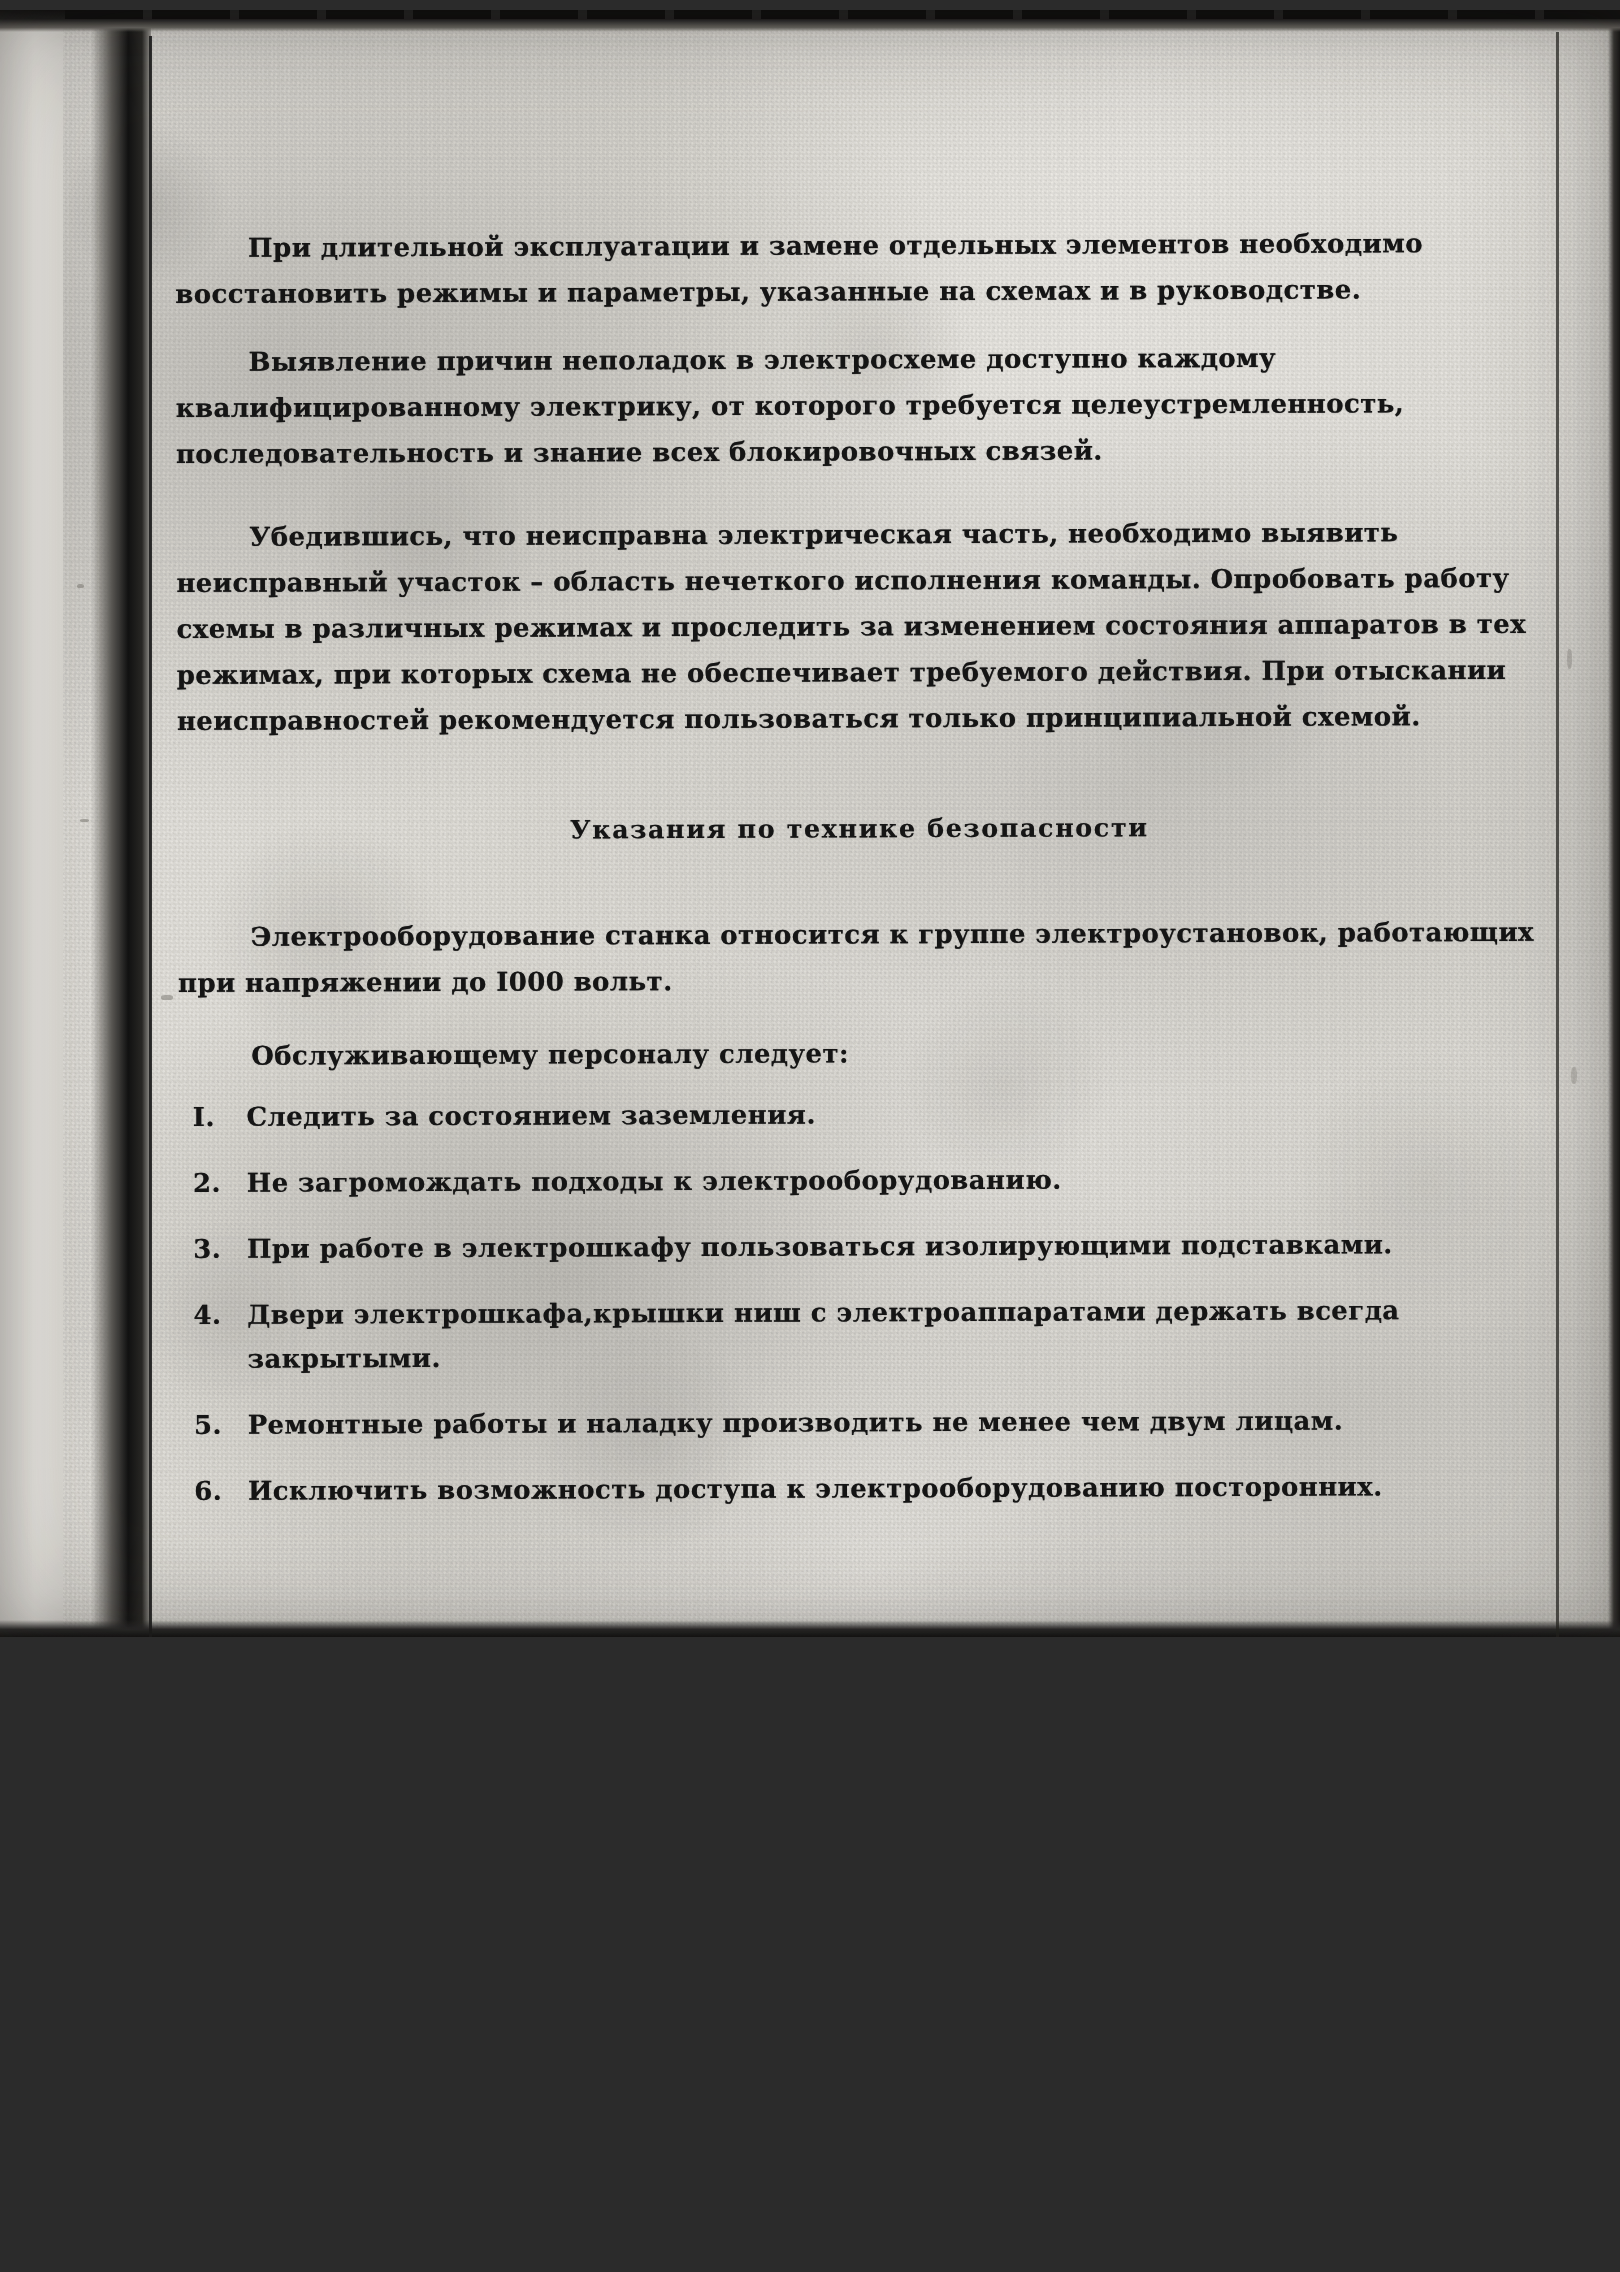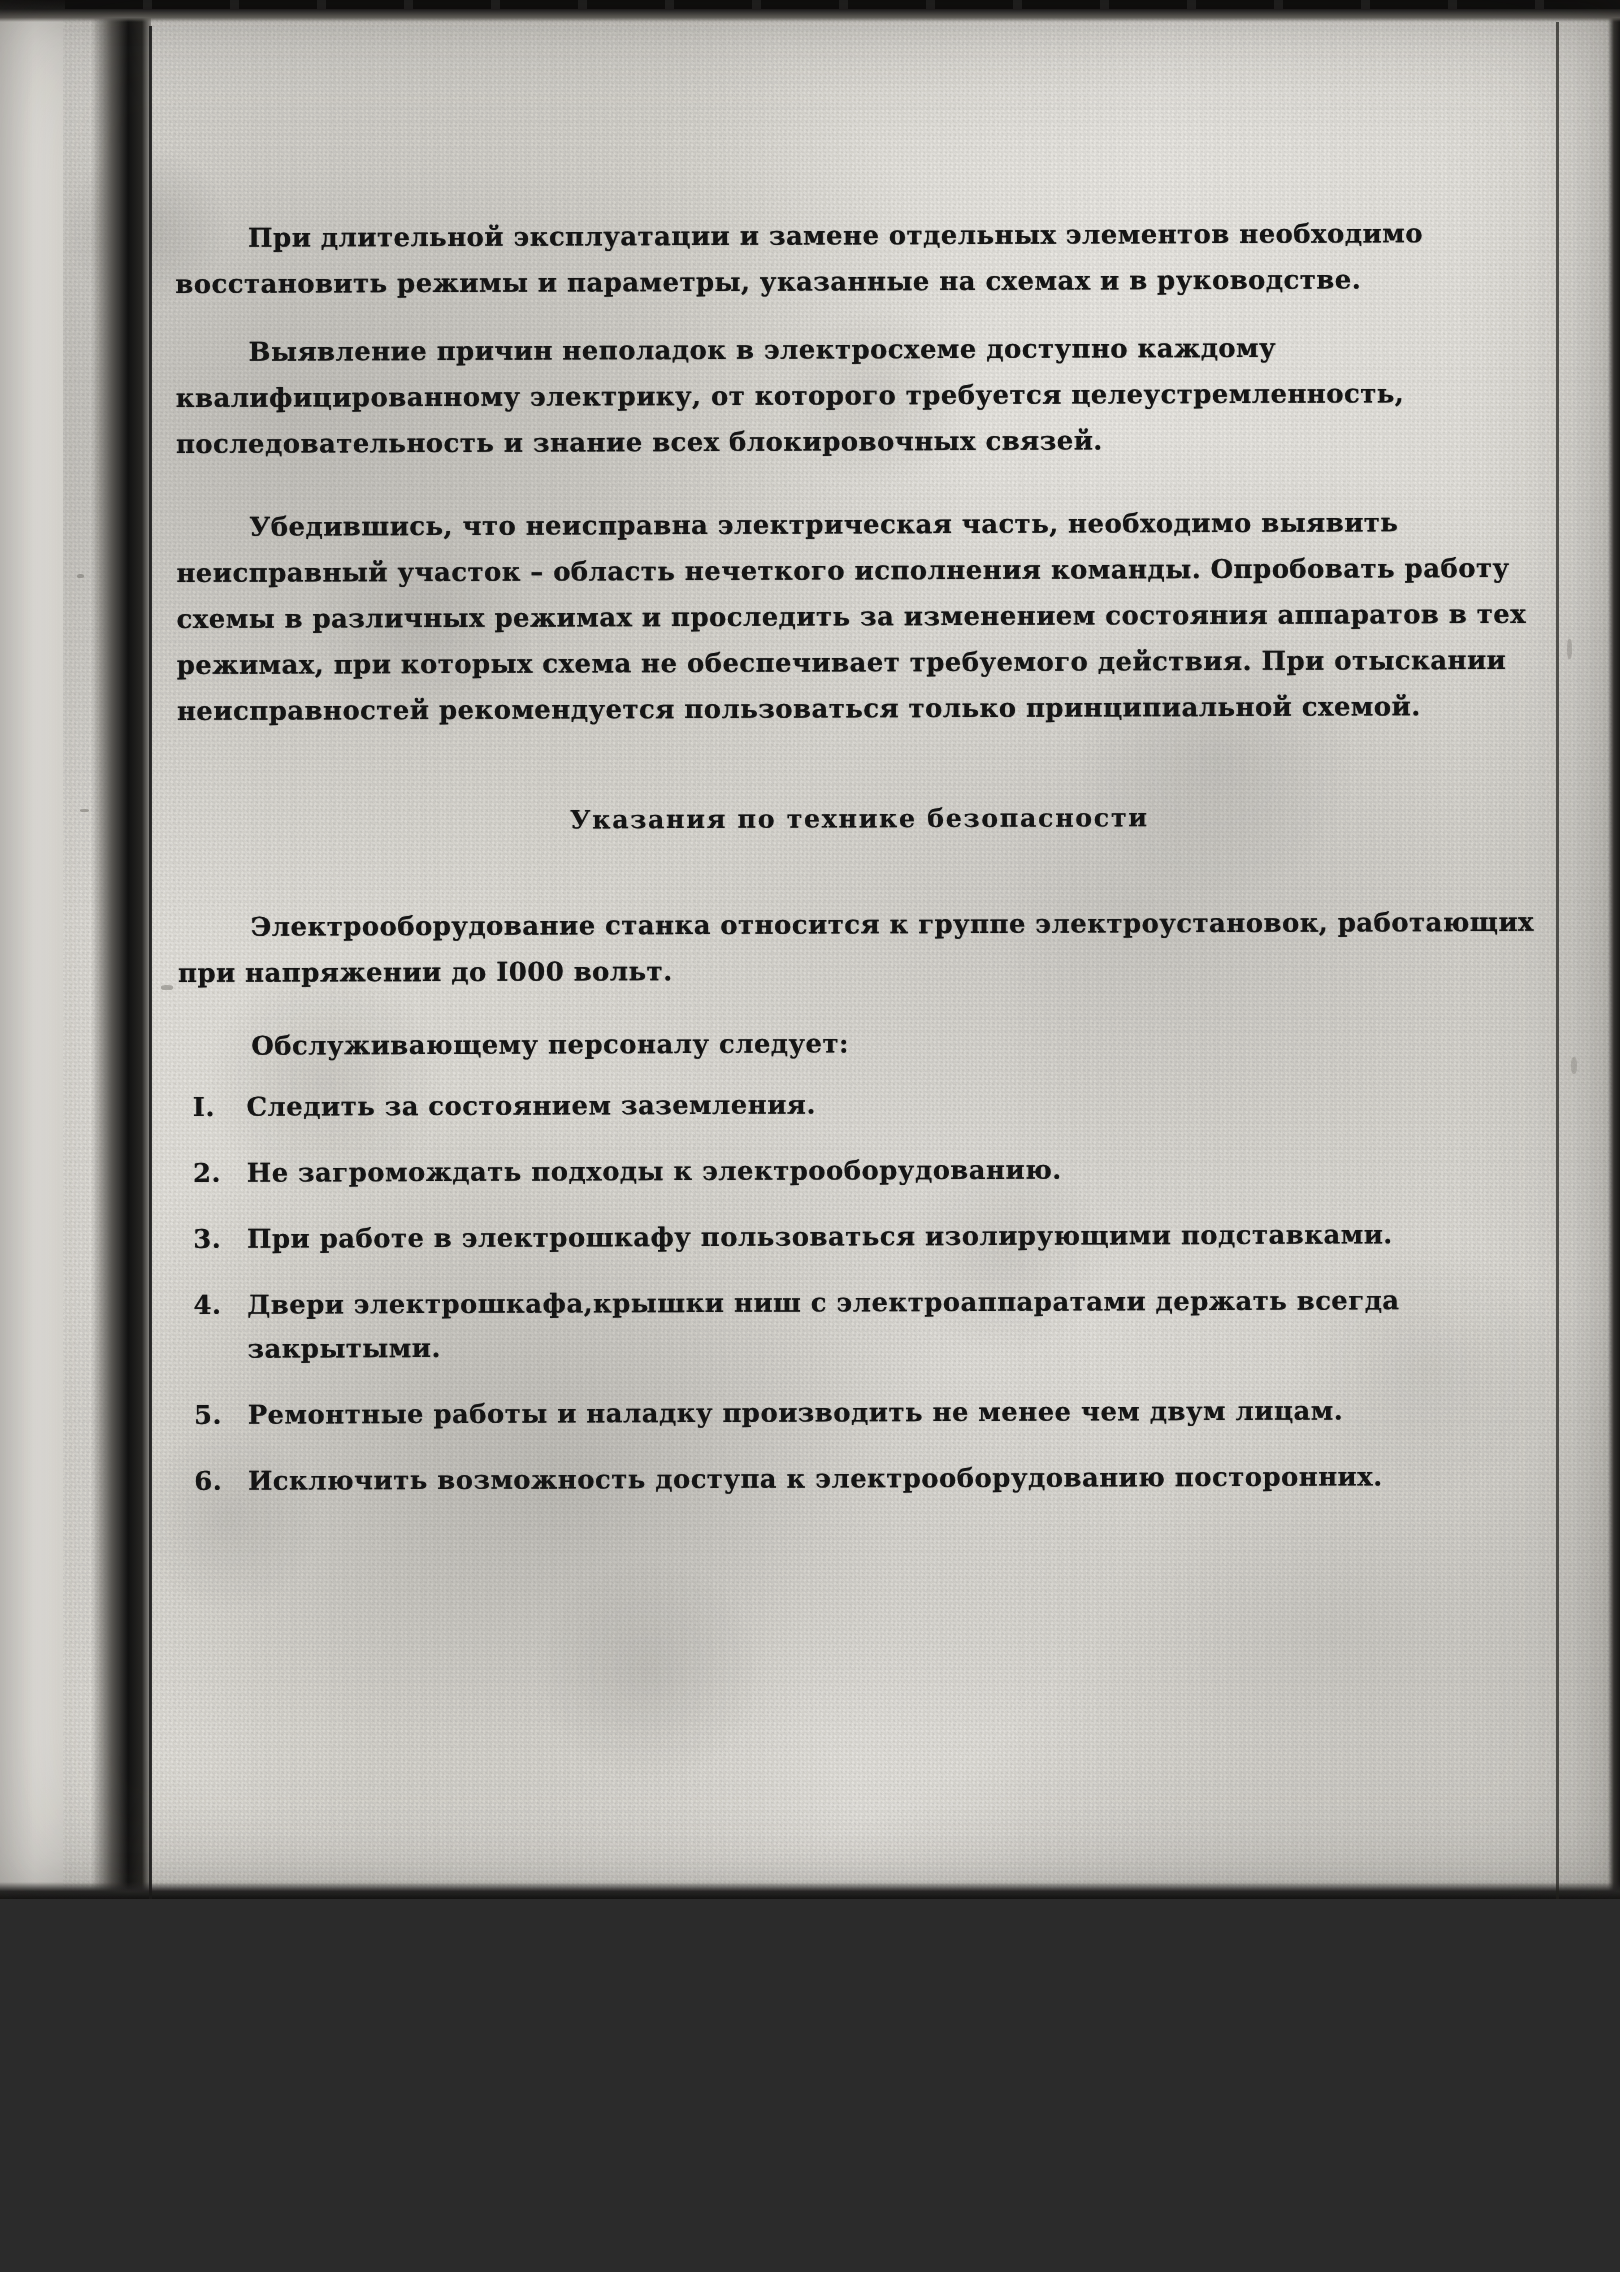--- a/index.html
+++ b/index.html
@@ -1,24 +1,25 @@
 <!DOCTYPE html>
 <html style="font-size:10.4px"><head>
 <meta charset="utf-8">
 <style>
   html,body{margin:0;padding:0;background:#2b2b2b;}
   body{font-family:"Liberation Serif", serif;}
 
   
   #scan{
     position:relative;
-    width:1621px;height:1899px;
+    width:1621px;height:1627px;
     overflow:hidden;
     background:#cfcdc8;
     filter:contrast(1.02);
+    margin-top:10px;
   }
 
   
   .paper{
     position:absolute;
     left:0;top:0;right:0;bottom:0;
     background:
       radial-gradient(ellipse 60% 40% at 18% 22%, rgba(120,118,112,.30), rgba(120,118,112,0) 70%),
       radial-gradient(ellipse 55% 35% at 70% 48%, rgba(120,118,112,.26), rgba(120,118,112,0) 72%),
       radial-gradient(ellipse 50% 30% at 35% 78%, rgba(110,108,102,.30), rgba(110,108,102,0) 70%),

